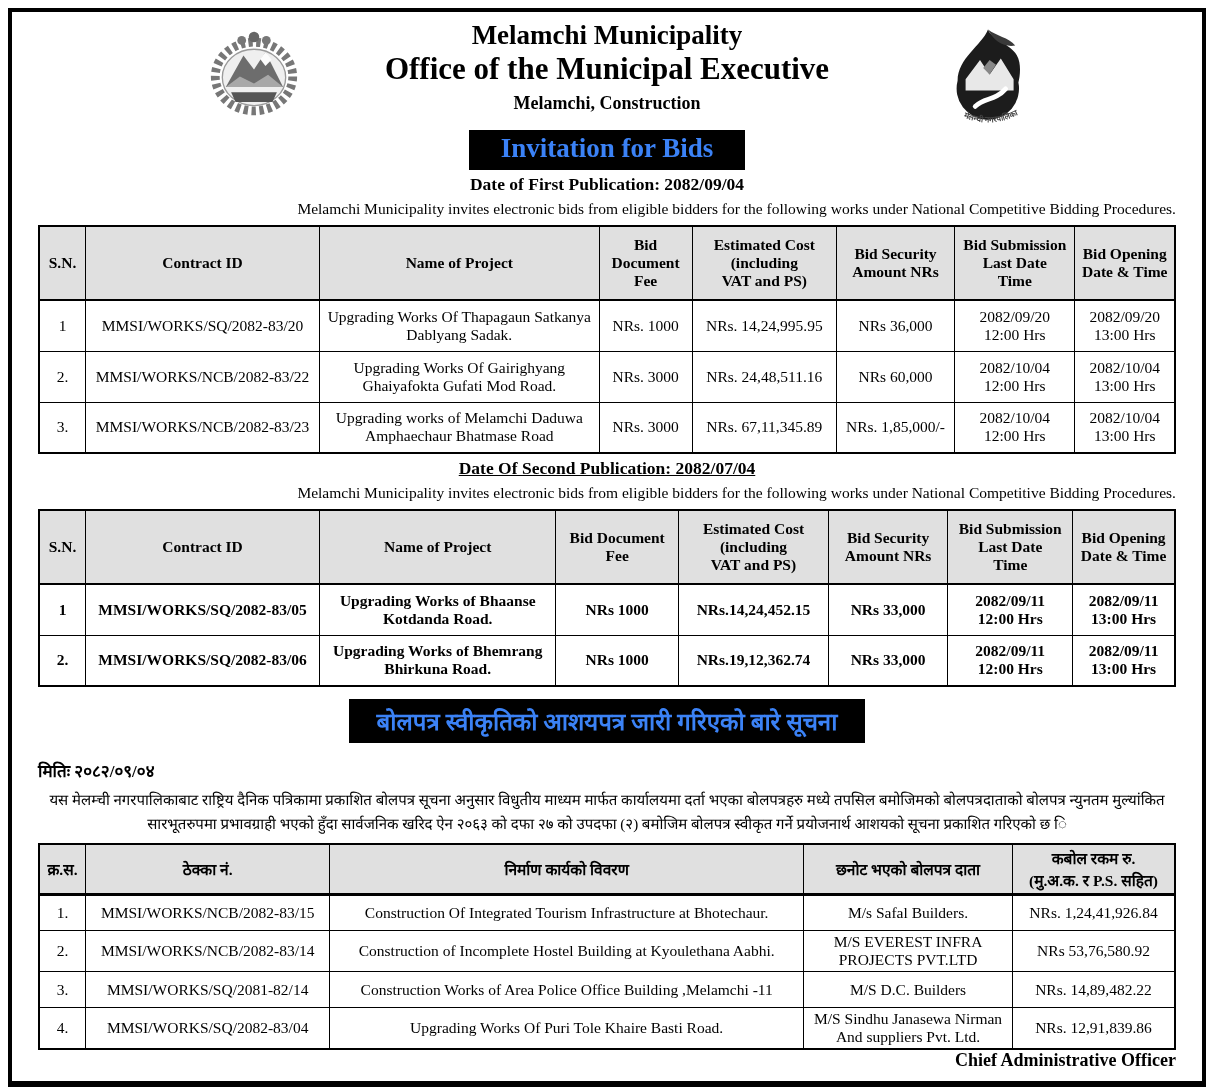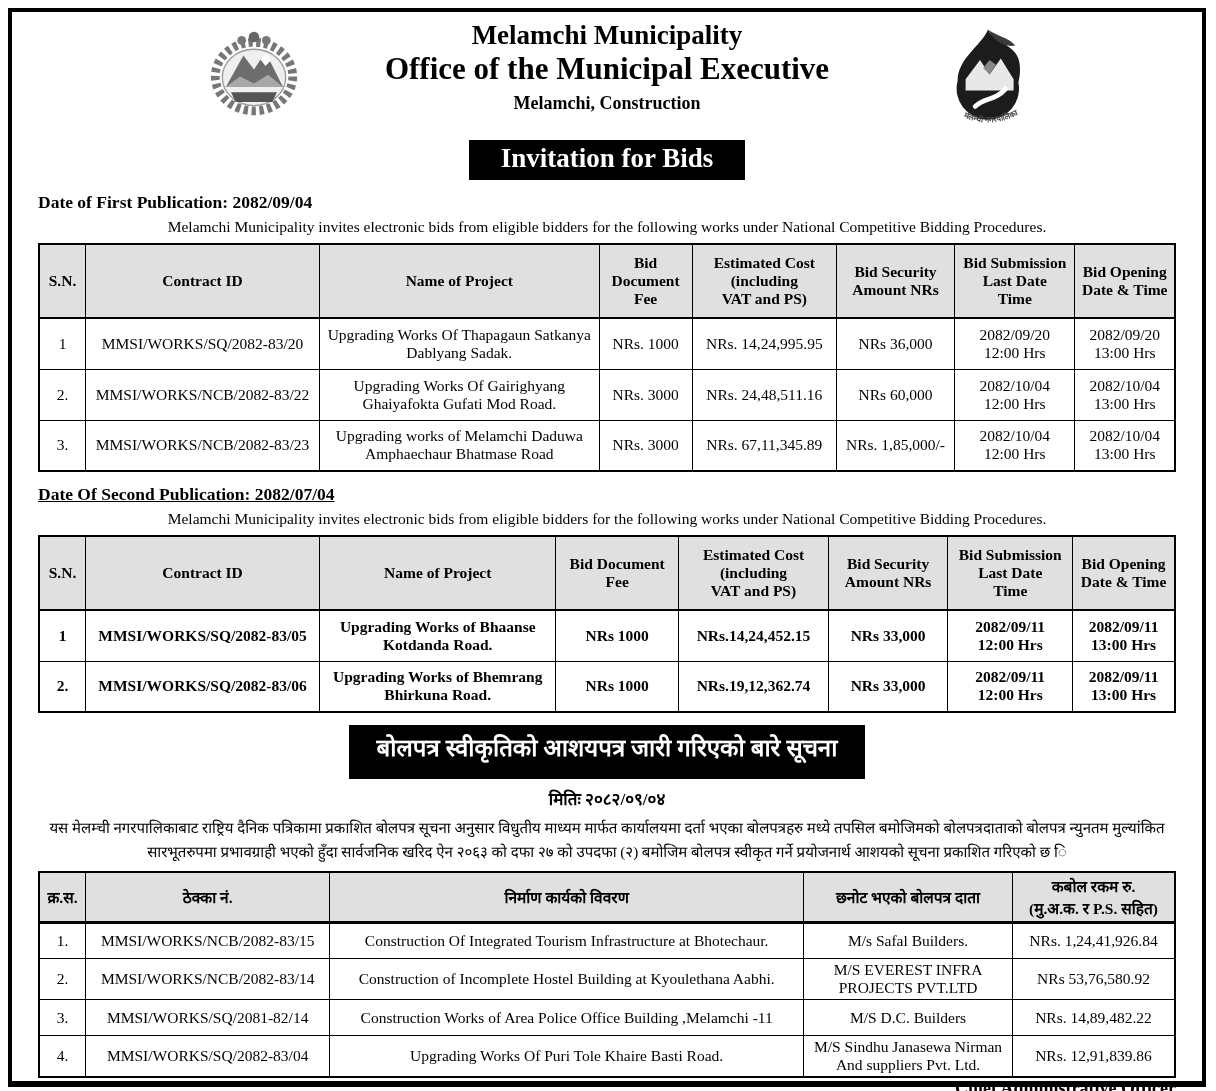--- a/index.html
+++ b/index.html
@@ -9,28 +9,28 @@
   .frame { position:absolute; top:8px; left:8px; right:10px; bottom:4px;
            border:4px solid #000; border-bottom-width:6px; padding:8px 26px 0 26px; }
 
   
   .header { position:relative; text-align:center; }
   .logo-left  { position:absolute; left:172px; top:6px; }
   .logo-right { position:absolute; right:148px; top:8px; }
   .title1 { font-size:27px; font-weight:bold; }
   .title2 { font-size:31px; font-weight:bold; margin-top:0; }
   .title3 { font-size:18px; font-weight:bold; margin-top:6px; }
-  .banner-black { display:block; width:fit-content; margin:26px auto 0 auto;
-                  background:#000; color:#ffffff; font-weight:bold;
+  .banner-black { display:block; width:fit-content; margin:16px auto 0 auto;
+                  background:#000; color:#3b82f6; font-weight:bold;
                   font-size:27px; padding:3px 32px 6px 32px; }
-  .banner-nepali { font-size:24px; padding:5px 28px 16px 28px; margin-top:12px; }
-
-  .pub-heading { text-align:left; font-weight:bold; font-size:17.5px; margin-top:12px; }
+  .banner-nepali { font-size:24px; padding:5px 28px 6px 28px; margin-top:12px; }
+
+  .pub-heading { text-align:center; font-weight:bold; font-size:17.5px; margin-top:4px; }
   .pub-heading.underline { text-decoration:underline; }
-  .intro { font-size:15.5px; margin-top:5px; text-align:center; }
+  .intro { font-size:15.5px; margin-top:5px; text-align:right; }
 
   table { width:100%; border-collapse:collapse; margin-top:7px;
           border:2px solid #000; table-layout:fixed; }
   th,td { border:1px solid #000; text-align:center; vertical-align:middle;
           white-space:pre-line; padding:2px 4px; font-size:15.5px; }
   th { background:#e0e0e0; font-weight:bold; border-bottom-width:2px; }
 
   .t1 th, .t2 th { height:74px; }
   .t1 td, .t2 td { height:51px; }
   .t2 td { font-weight:bold; }
@@ -44,21 +44,21 @@
 
   .t2 th:nth-child(1){width:4.1%}  .t2 th:nth-child(2){width:20.6%}
   .t2 th:nth-child(3){width:20.8%} .t2 th:nth-child(4){width:10.8%}
   .t2 th:nth-child(5){width:13.2%} .t2 th:nth-child(6){width:10.5%}
   .t2 th:nth-child(7){width:11.0%} .t2 th:nth-child(8){width:9.0%}
 
   .t3 th:nth-child(1){width:4.1%}  .t3 th:nth-child(2){width:21.5%}
   .t3 th:nth-child(3){width:41.7%} .t3 th:nth-child(4){width:18.4%}
   .t3 th:nth-child(5){width:14.3%}
 
-  .nepali-date { text-align:center; font-weight:bold; font-size:17px; margin-top:8px; }
+  .nepali-date { text-align:left; font-weight:bold; font-size:17px; margin-top:16px; }
   .nepali-para { font-size:15px; line-height:1.6; margin-top:6px; text-align:center; }
   .footer-sign { text-align:right; font-weight:bold; font-size:18px; }
 </style>
 </head>
 <body>
 
 <div class="page">
   <div class="frame">
 
     <div class="header">

